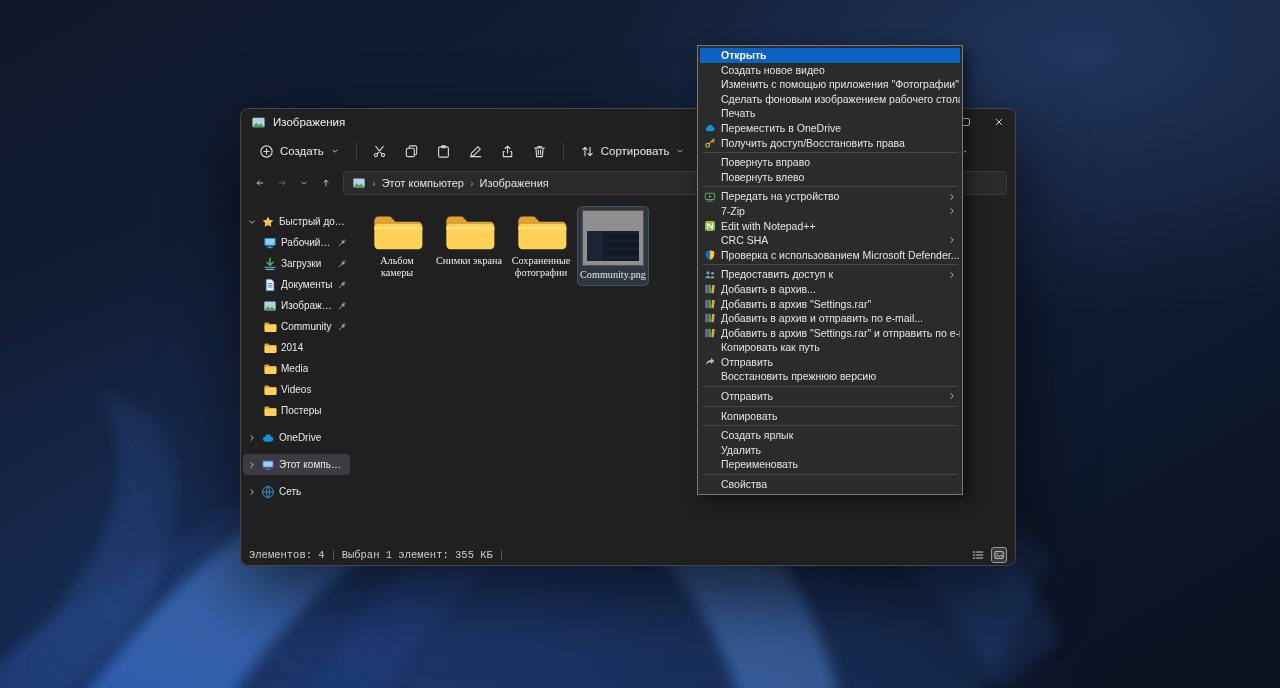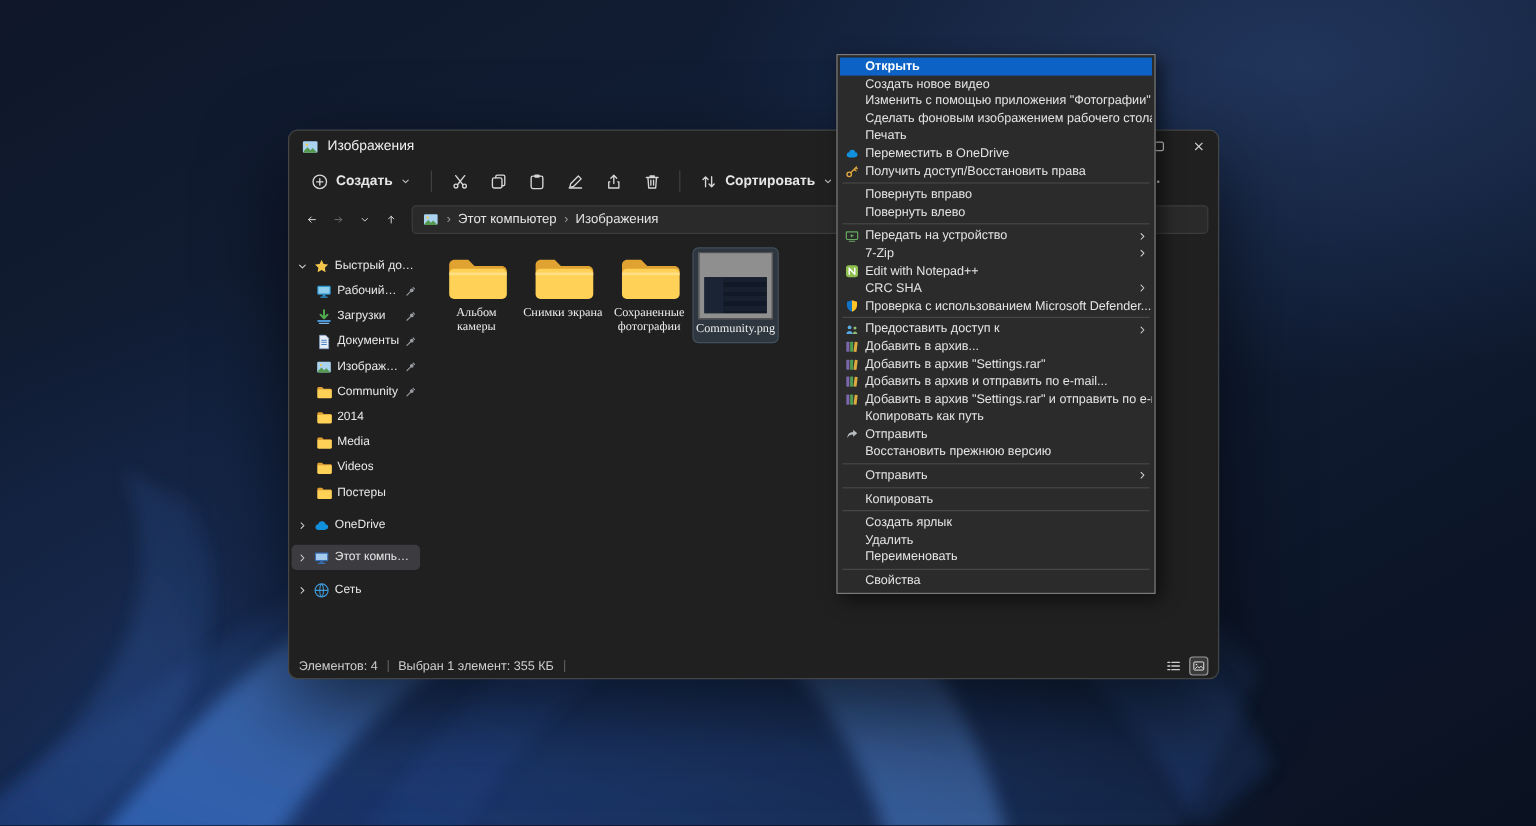--- a/index.html
+++ b/index.html
@@ -36,21 +36,21 @@
   .title-ic svg, .ic svg, .tb-ic svg, .wc svg, .sb-ic svg, .nav-btn svg { display: block; width: 100%; height: 100%; }
   .title-text { font-size: 11.5px; color: #f0f0f0; }
   .win-controls { margin-left: auto; display: flex; height: 100%; }
   .wc { width: 33px; height: 100%; display: flex; align-items: center; justify-content: center; }
   .wc svg { width: 10px; height: 10px; }
 
   .toolbar { height: 32px; flex: 0 0 auto; display: flex; align-items: center; padding: 0 10px; gap: 2px; }
   .tb-btn {
     display: flex; align-items: center; gap: 6px; height: 26px; padding: 0 8px;
     background: transparent; border: 0; border-radius: 4px;
-    color: #e6e6e6; font-size: 11.5px; font-family: inherit; white-space: nowrap; font-weight: bold;
+    color: #e6e6e6; font-size: 11.5px; font-family: inherit; white-space: nowrap;
   }
   .tb-ic { width: 15px; height: 15px; flex: 0 0 auto; }
   .tb-ic.small { width: 10px; height: 10px; }
   .tb-sep { width: 1px; height: 18px; background: #3f3f3f; margin: 0 6px; flex: 0 0 auto; }
   .tb-icon-btn { width: 30px; height: 26px; display: flex; align-items: center; justify-content: center; background: none; border: 0; border-radius: 4px; }
   .tb-icon-btn svg { width: 15px; height: 15px; }
   .more-btn { margin-left: auto; margin-right: 30px; }
 
   .addressrow { height: 32px; flex: 0 0 auto; display: flex; align-items: center; padding: 0 8px; }
   .nav-btn { width: 22px; height: 24px; display: flex; align-items: center; justify-content: center; background: none; border: 0; border-radius: 4px; }
@@ -85,21 +85,21 @@
   .tile.selected { background: rgba(120,170,220,.17); outline: 1px solid rgba(150,195,240,.30); }
   .tile-icon { width: 54px; height: 42px; display: block; }
   .tile-icon svg { display: block; width: 100%; height: 100%; }
   .tile-label { margin-top: 3px; font-size: 10.2px; line-height: 1.2; text-align: center; color: #ececec; max-width: 66px; word-wrap: break-word; }
   .thumb { width: 62px; height: 56px; border: 1px solid #515151; background: #8f8f8f; position: relative; overflow: hidden; }
   .thumb-bot { position: absolute; left: 4px; right: 4px; bottom: 4px; height: 30px; background: #141b29; display: flex; }
   .tb-side { width: 30%; background: #1b2435; }
   .tb-main { flex: 1; background: repeating-linear-gradient(#17202f 0 4px, #121926 4px 8px); }
 
   
-  .statusbar { height: 20px; flex: 0 0 auto; display: flex; align-items: center; gap: 8px; padding: 0 8px; font-size: 10.5px; color: #cdcdcd; }
+  .statusbar { height: 20px; flex: 0 0 auto; display: flex; align-items: center; gap: 8px; padding: 0 8px; font-size: 10.5px; color: #cdcdcd; font-family: Liberation Mono, monospace; }
   .sb-sep { width: 1px; height: 10px; background: #5a5a5a; }
   .sb-icons { margin-left: auto; display: flex; align-items: center; gap: 5px; }
   .sb-ic { width: 16px; height: 16px; display: block; padding: 1px; }
   .sb-ic.boxed { border: 1px solid #9a9a9a; border-radius: 3px; background: #3a3a3a; }
 
   
   .context-menu {
     position: absolute; left: 697px; top: 45px; width: 266px; z-index: 10;
     background: #2b2b2b; border: 1px solid #7b7b7b; padding: 2px;
     box-shadow: 5px 5px 14px rgba(0,0,0,.55);

